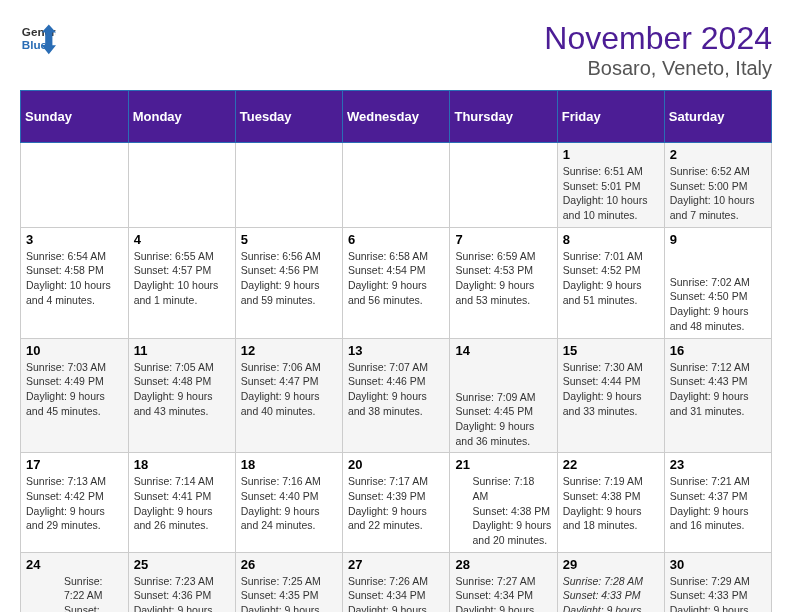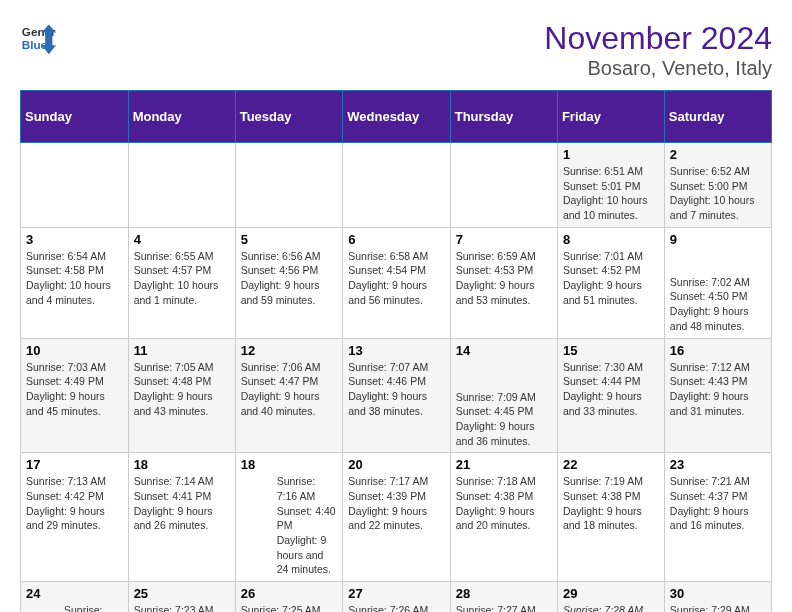--- a/index.html
+++ b/index.html
@@ -225,33 +225,33 @@
 Daylight: 9 hours and 29 minutes.</div>
         </td>
         <td>
           <span class="day-num">18</span>
           <div class="day-info" style="white-space: pre-line;">Sunrise: 7:14 AM
 Sunset: 4:41 PM
 Daylight: 9 hours and 26 minutes.</div>
         </td>
         <td>
           <span class="day-num">18</span>
-          <div class="day-info" style="white-space: pre-line; margin-left: 36px;">Sunrise: 7:16 AM
+          <div class="day-info" style="white-space: pre-line;">Sunrise: 7:16 AM
 Sunset: 4:40 PM
 Daylight: 9 hours and 24 minutes.</div>
         </td>
         <td>
           <span class="day-num">20</span>
           <div class="day-info" style="white-space: pre-line;">Sunrise: 7:17 AM
 Sunset: 4:39 PM
 Daylight: 9 hours and 22 minutes.</div>
         </td>
         <td>
           <span class="day-num">21</span>
-          <div class="day-info" style="white-space: pre-line;">Sunrise: 7:18 AM
+          <div class="day-info" style="white-space: pre-line; margin-left: 17px;">Sunrise: 7:18 AM
 Sunset: 4:38 PM
 Daylight: 9 hours and 20 minutes.</div>
         </td>
         <td>
           <span class="day-num">22</span>
           <div class="day-info" style="white-space: pre-line;">Sunrise: 7:19 AM
 Sunset: 4:38 PM
 Daylight: 9 hours and 18 minutes.</div>
         </td>
         <td>

